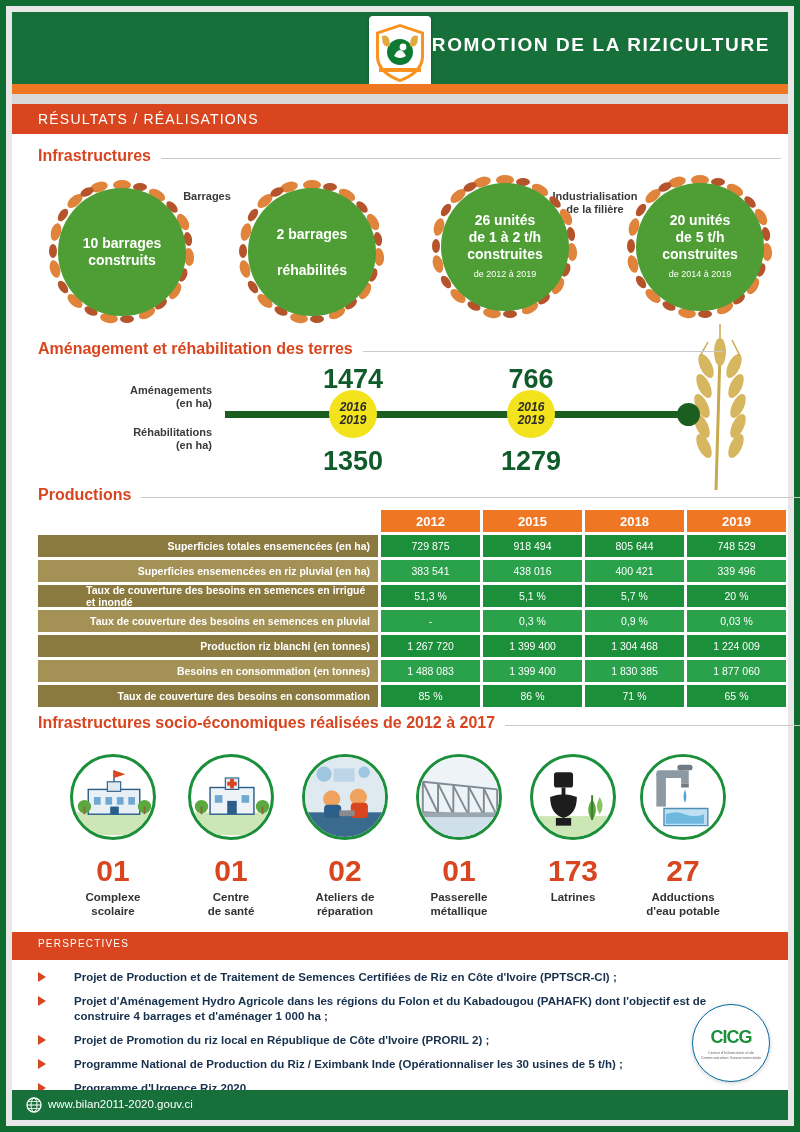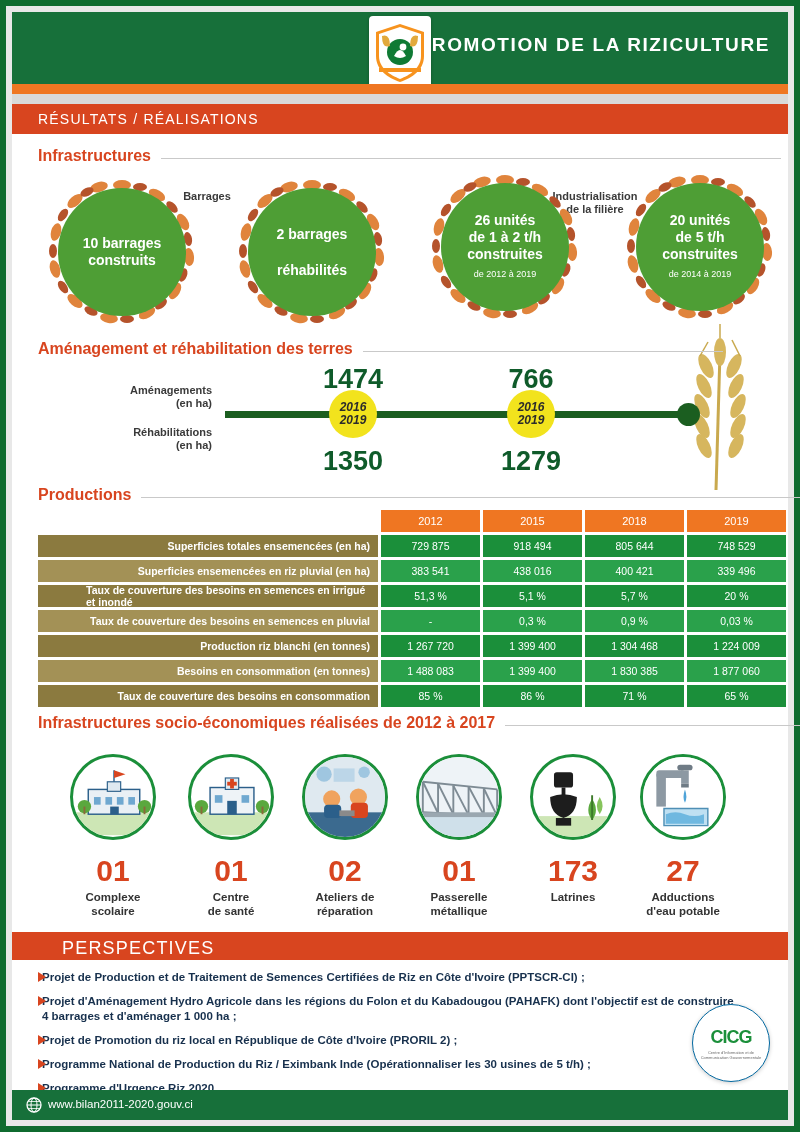--- a/index.html
+++ b/index.html
@@ -123,41 +123,41 @@
   .tbl-label {
     width:340px; background:#8b7a3f; color:#fff; font-size:10.5px;
     display:flex; align-items:center; justify-content:flex-end;
     padding-right:8px; font-weight:bold;padding-left:48px;
   }
   .tbl-cell {
     width:99px; margin-left:3px; background:#1b8f3a; color:#fff; font-size:10.5px;
     display:flex; align-items:center; justify-content:center;
   }
   .tbl-head .tbl-label { background:transparent; }
-  .tbl-head .tbl-cell { background:#ef7622; font-weight:normal; font-size:11px; }
+  .tbl-head .tbl-cell { background:#ef7622; font-weight:bold; font-size:13px; }
   .tbl-row.alt .tbl-label { background:#a39156; }
   .tbl-row.alt .tbl-cell { background:#2aa14b; }
   
   .ic-circle {
     position:absolute; width:86px; height:86px; border-radius:50%;
     border:3px solid #1b8f3a; background:#fff; overflow:hidden;
   }
   .ic-num {
     position:absolute; color:#d8451f; font-size:30px; font-weight:bold; text-align:center; width:120px;
   }
   .ic-lab {
     position:absolute; color:#333; font-size:11.5px; font-weight:bold; text-align:center; width:120px; line-height:14px;
   }
   
   .persp-bar {
     position:absolute; left:0; right:0; top:920px; height:28px; background:#d8451f; color:#fff;
   }
-  .persp-bar span { position:absolute; left:26px; top:6px; font-size:18px; letter-spacing:1.2px;margin-left:24px; }
+  .persp-bar span { position:absolute; left:26px; top:6px; font-size:10px; letter-spacing:1.2px; }
   .persp-list { position:absolute; left:26px; top:958px; width:700px; }
-  .persp-item { position:relative; padding-left:4px; margin-bottom:9px; font-size:11.5px; font-weight:bold; color:#17304d; line-height:15px; }
+  .persp-item { position:relative; padding-left:36px; margin-bottom:9px; font-size:11.5px; font-weight:bold; color:#17304d; line-height:15px; }
   .persp-item .bullet {
     position:absolute; left:0; top:2px; width:0; height:0;
     border-left:8px solid #d8451f; border-top:5px solid transparent; border-bottom:5px solid transparent;
   }
   
   .footer {
     position:absolute; left:0; right:0; bottom:0; height:30px; background:#17703a; color:#fff;
   }
   .footer .url { position:absolute; left:36px; top:8px; font-size:11.5px; }
   .globe { position:absolute; left:14px; top:7px; width:16px; height:16px; }

